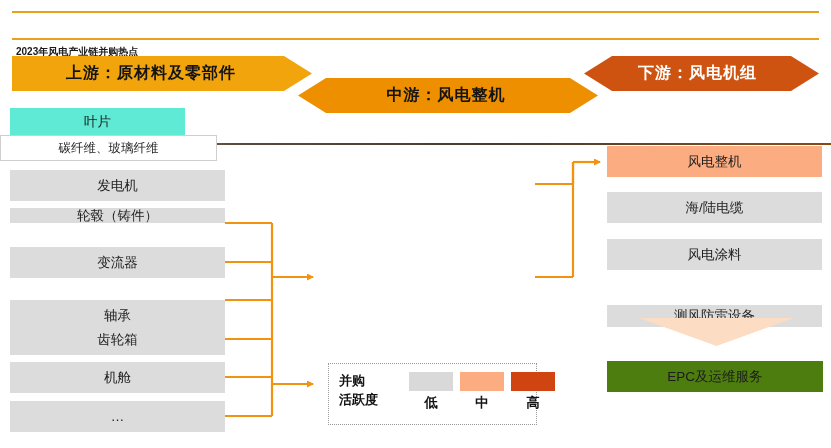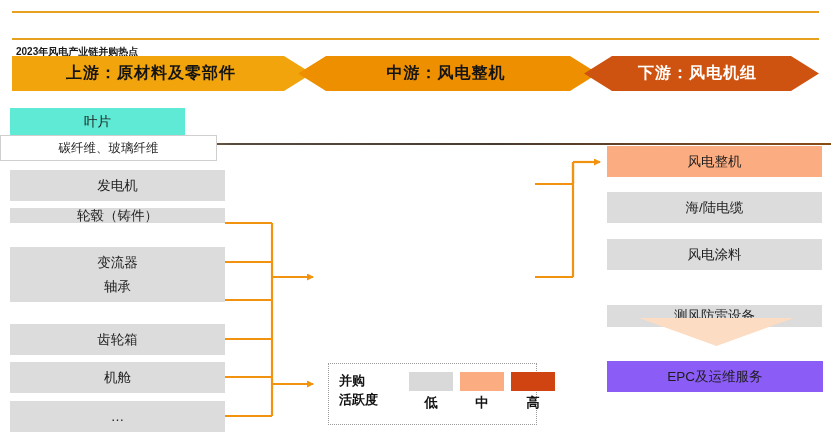--- a/index.html
+++ b/index.html
@@ -37,20 +37,21 @@
     white-space:nowrap;
   }
   .chev.c1{
     left:0px;width:300px;background:#f2a40c;
     clip-path:polygon(0 0,272px 0,300px 50%,272px 100%,0 100%);
   }
   .chev.c1 .lbl{color:#141414;margin-right:22px;}
   .chev.c2{
     left:286px;width:300px;background:#ee8f00;
     clip-path:polygon(0 0,272px 0,300px 50%,272px 100%,28px 100%,0 50%,28px 0);
+    margin-top:22px;
   }
   .chev.c2 .lbl{color:#141414;margin-right:4px;}
   .chev.c3{
     left:572px;width:235px;background:#cf5310;
     clip-path:polygon(0 0,207px 0,235px 50%,207px 100%,28px 100%,0 50%,28px 0);
   }
   .chev.c3 .lbl{color:#ffffff;margin-right:8px;}
 
   
   .doc-rule{
@@ -133,21 +134,21 @@
   </div>
   <div class="box gray" style="left: 10px; top: 170px; width: 215px; height: 31px; background: rgb(220, 220, 220);">
     <span>发电机</span>
   </div>
   <div class="box gray" style="left: 10px; top: 208px; width: 215px; height: 15px; background: rgb(220, 220, 220);">
     <span>轮毂（铸件）</span>
   </div>
   <div class="box gray" style="left: 10px; top: 247px; width: 215px; height: 31px; background: rgb(220, 220, 220);">
     <span>变流器</span>
   </div>
-  <div class="box gray" style="left: 10px; top: 271px; width: 215px; height: 31px; background: rgb(220, 220, 220);">
+  <div class="box gray" style="left: 10px; top: 300px; width: 215px; height: 31px; background: rgb(220, 220, 220);">
     <span>轴承</span>
   </div>
   <div class="box gray" style="left: 10px; top: 324px; width: 215px; height: 31px; background: rgb(220, 220, 220);">
     <span>齿轮箱</span>
   </div>
   <div class="box gray" style="left: 10px; top: 362px; width: 215px; height: 31px; background: rgb(220, 220, 220);">
     <span>机舱</span>
   </div>
   <div class="box gray" style="left: 10px; top: 401px; width: 215px; height: 31px; background: rgb(220, 220, 220);">
     <span>…</span>
@@ -162,21 +163,21 @@
   </div>
   <div class="box gray" style="left: 607px; top: 239px; width: 215px; height: 31px; background: rgb(220, 220, 220);">
     <span>风电涂料</span>
   </div>
   <div class="box gray" style="left: 607px; top: 285px; width: 215px; height: 22px; background: rgb(220, 220, 220); margin-top: 20px;">
     <span>测风防雷设备</span>
   </div>
 
   <div class="down-arrow"></div>
 
-  <div class="box salmon" style="left: 607px; top: 361px; width: 216px; height: 31px; background: #8b5cf6;">
+  <div class="box salmon" style="left: 607px; top: 361px; width: 216px; height: 31px; background: #4d7c0f;">
     <span>EPC及运维服务</span>
   </div>
 
   <svg class="wires" viewBox="0 0 831 448">
     <defs>
       <marker id="ah" markerWidth="7" markerHeight="7" refX="6" refY="3.5" orient="auto" markerUnits="userSpaceOnUse">
         <path d="M0,0 L7,3.5 L0,7 z" fill="#f2930f"></path>
       </marker>
     </defs>
     <g fill="none" stroke="#f2930f" stroke-width="2.2">

